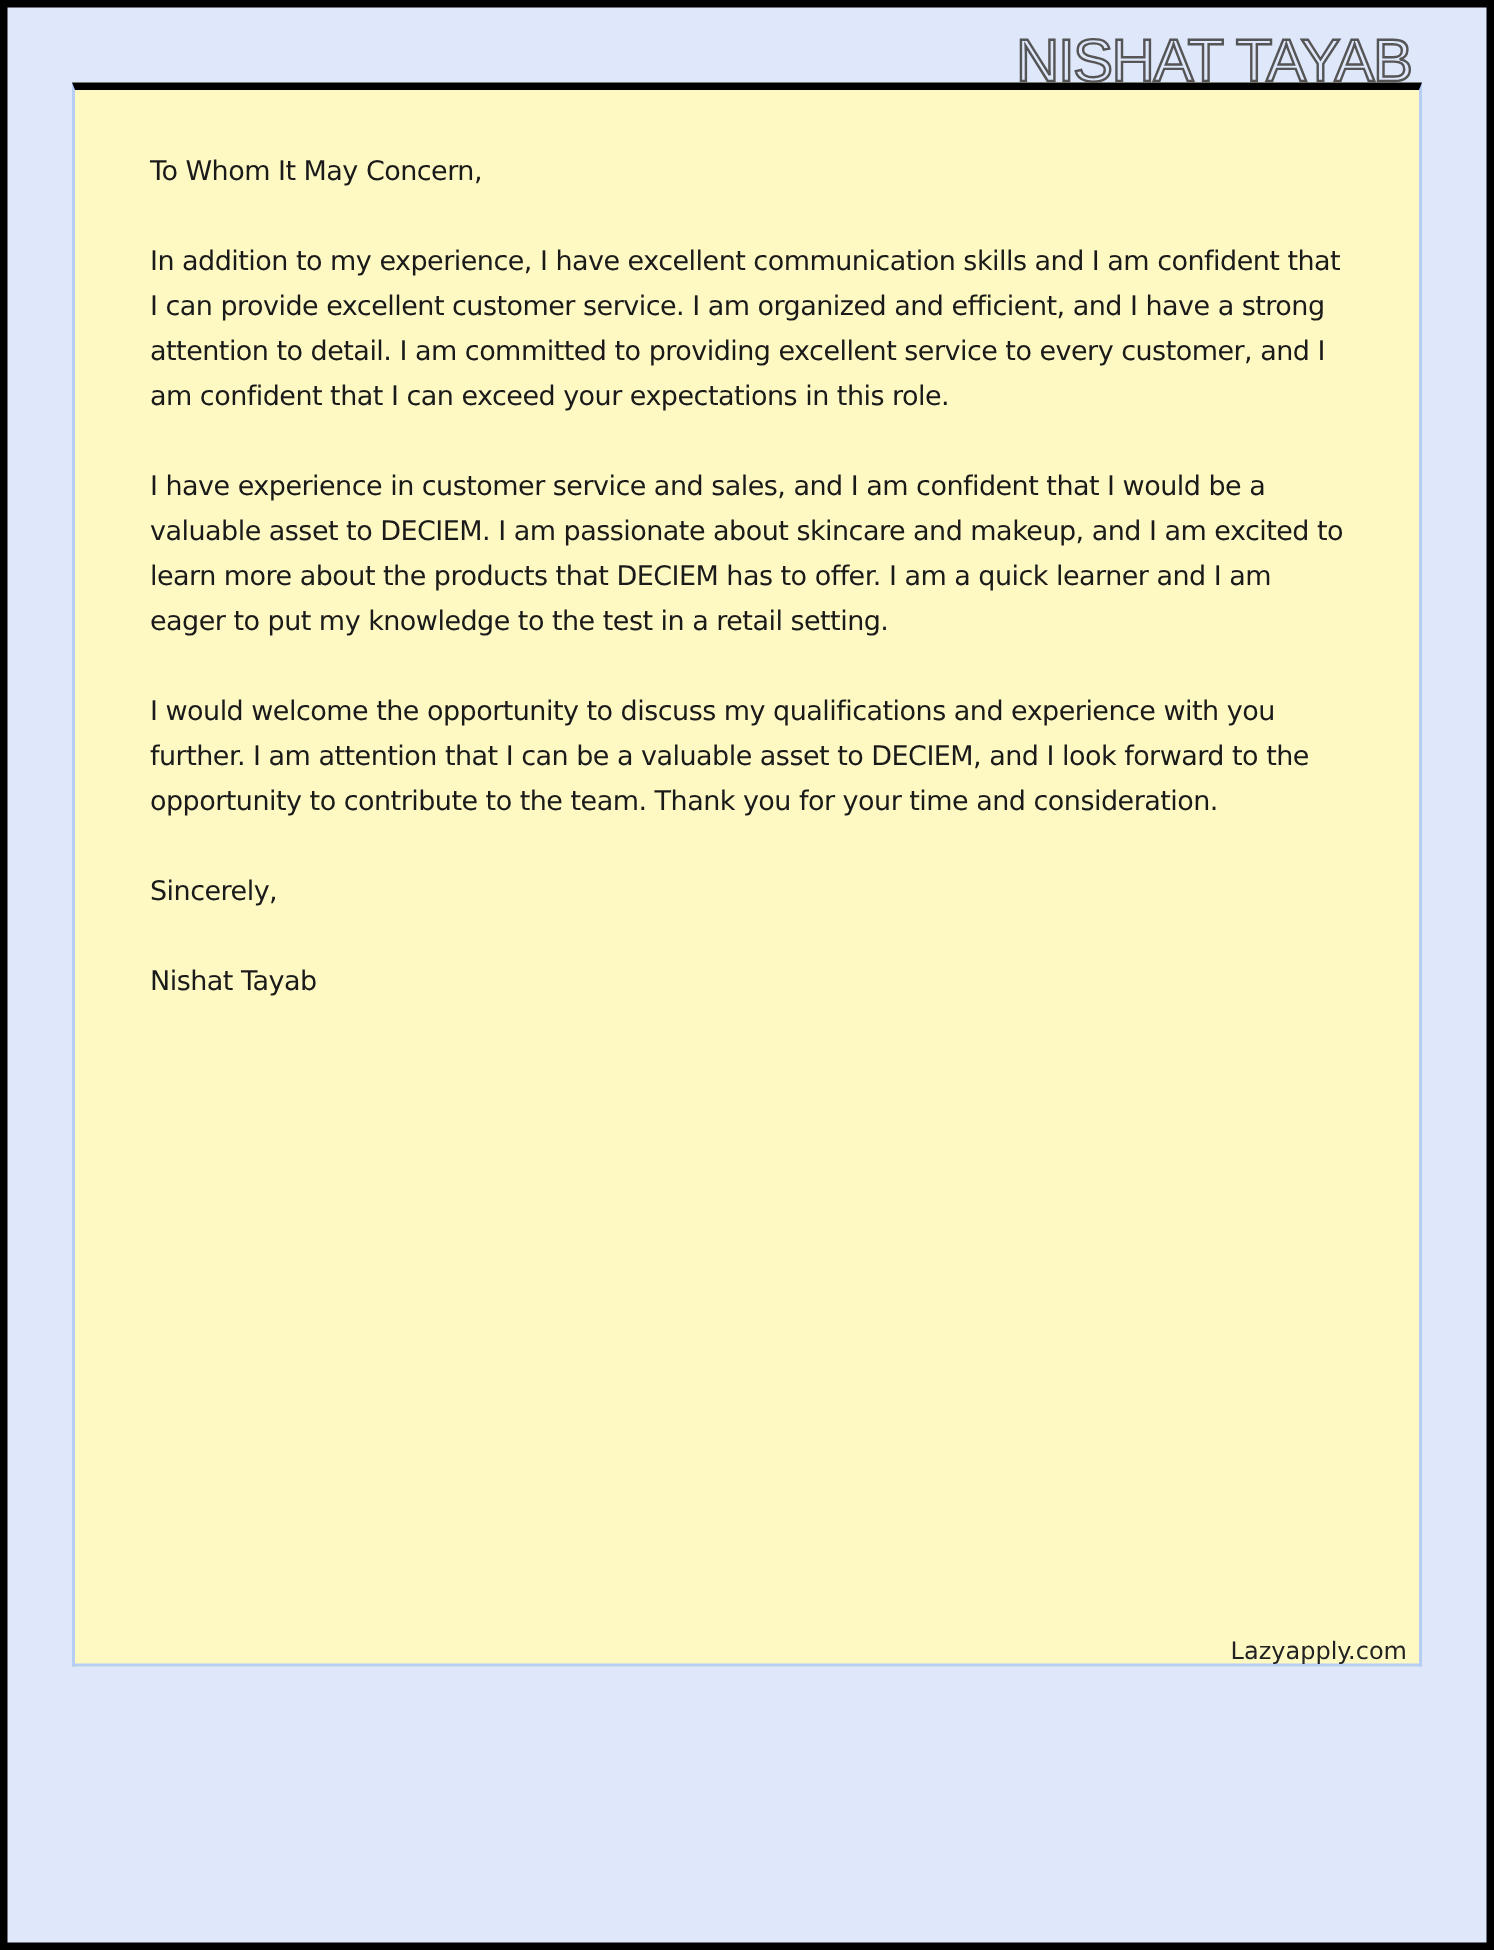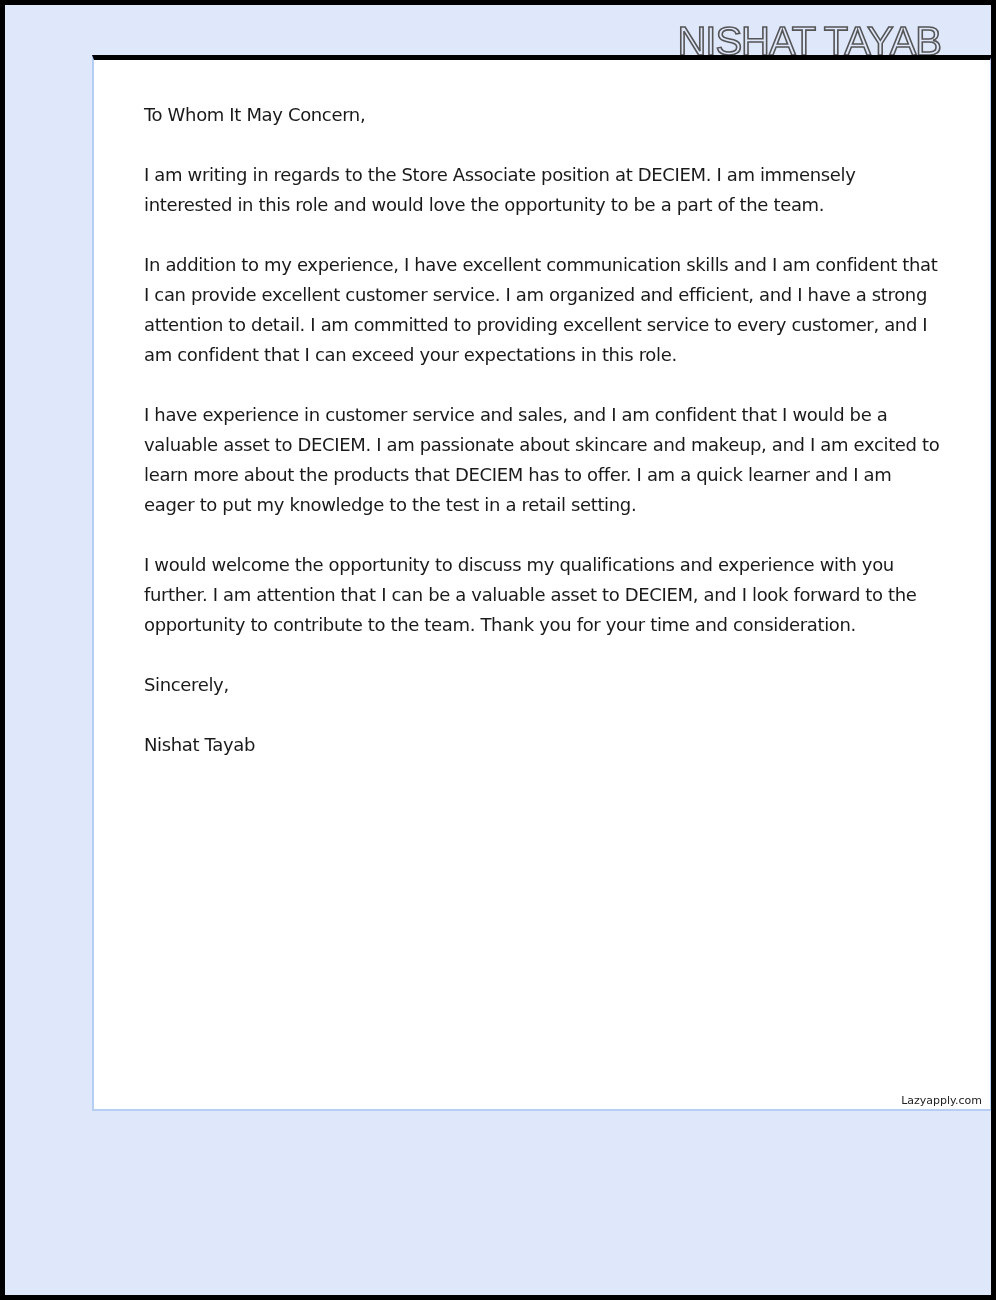--- a/index.html
+++ b/index.html
@@ -13,47 +13,45 @@
       position: absolute; right: 50px; top: 12px;
       font-family: "Liberation Sans", sans-serif;
       font-size: 40px; letter-spacing: -1px;
       color: #dfe7fb;
       -webkit-text-stroke: 1.6px #555;
       line-height: 48px;
     }
     .card {
       position: absolute; left: 43px; top: 50px;
       width: 900px; height: 1056px; box-sizing: border-box;
-      background: #ffffff;
+      background: #fef9c3;
       border: 2px solid #b6cdf4;
       border-top: 5px solid #000;
-      margin-left: 44px;
     }
     .content {
       position: absolute; left: 50px; top: 40px; width: 800px;
       font-size: 18px; line-height: 30px; color: #1a1a1a;
       letter-spacing: -0.35px;
     }
     .content p { margin: 0 0 30px 0; }
     .content p.sig { margin-bottom: 10px; }
     .date { color: #2a8ae6; margin: 0; }
     .footer {
       position: absolute; right: 8px; bottom: 0px;
-      font-size: 11px; color: #222; line-height: 16px;
+      font-size: 16px; color: #222; line-height: 16px;
     }
   </style>
 </head>
 <body>
 
 <div class="name-title">NISHAT TAYAB</div>
 
 <div class="card">
   <div class="content">
     <p>To Whom It May Concern,</p>
-    <p>I am writing in regards to the Store Associate position at DECIEM. I am immensely interested in this role and would love the opportunity to be a part of the team.</p>
     <p>In addition to my experience, I have excellent communication skills and I am confident that I can provide excellent customer service. I am organized and efficient, and I have a strong attention to detail. I am committed to providing excellent service to every customer, and I am confident that I can exceed your expectations in this role.</p>
     <p>I have experience in customer service and sales, and I am confident that I would be a valuable asset to DECIEM. I am passionate about skincare and makeup, and I am excited to learn more about the products that DECIEM has to offer. I am a quick learner and I am eager to put my knowledge to the test in a retail setting.</p>
     <p>I would welcome the opportunity to discuss my qualifications and experience with you further. I am attention that I can be a valuable asset to DECIEM, and I look forward to the opportunity to contribute to the team. Thank you for your time and consideration.</p>
     <p>Sincerely,</p>
     <p class="sig">Nishat Tayab</p>
   </div>
   <div class="footer">Lazyapply.com</div>
 </div>
 
 </body></html>

